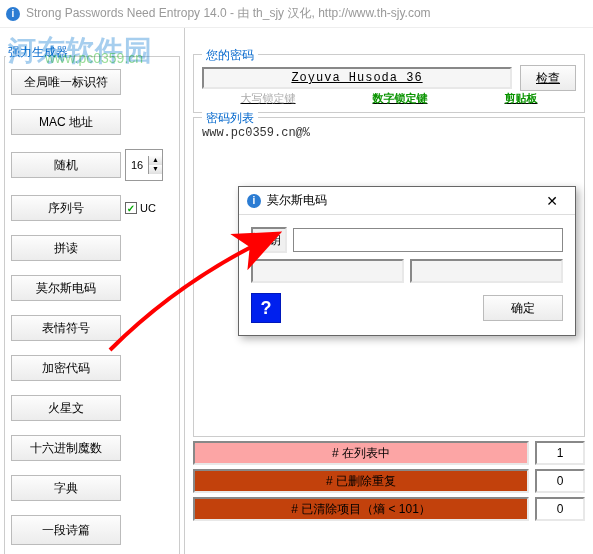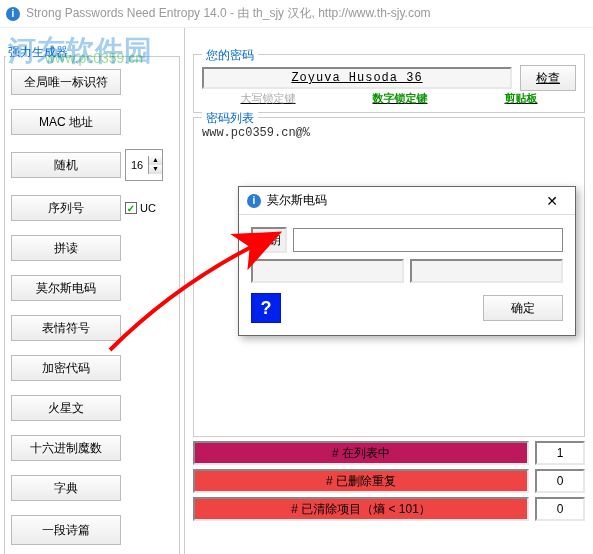--- a/index.html
+++ b/index.html
@@ -36,22 +36,22 @@
 .mini-item.caps { color: #aaa; }
 .mini-item.num { color: #0a9400; font-weight: bold; }
 .mini-item.clip { color: #0a9400; font-weight: bold; }
 
 .mid-group { margin: 4px 8px; border: 1px solid #ccc; padding: 8px; position: relative; height: 320px; }
 .list-text { font-family: "Courier New", monospace; font-size: 12px; color: #333; }
 
 .bottom-rows { margin: 4px 8px; }
 .stat-row { display: flex; gap: 6px; margin-bottom: 4px; }
 .stat-label { flex: 1; height: 24px; border-top: 2px solid #888; border-left: 2px solid #888; border-right: 2px solid #e8e8e8; border-bottom: 2px solid #e8e8e8; display: flex; align-items: center; justify-content: center; font-size: 12px; }
-.stat-label.blue { background: #be185d; }
-.stat-label.grey { background: #ef4444; }
+.stat-label.blue { background: #fca5a5; }
+.stat-label.grey { background: #c2410c; }
 .stat-val { width: 50px; height: 24px; border-top: 2px solid #888; border-left: 2px solid #888; border-right: 2px solid #e8e8e8; border-bottom: 2px solid #e8e8e8; background: #fff; display: flex; align-items: center; justify-content: center; font-size: 12px; }
 
 .dialog { position: absolute; top: 186px; left: 238px; width: 338px; background: #fff; border: 1px solid #666; box-shadow: 3px 3px 8px rgba(0,0,0,0.3); z-index: 20; }
 .dlg-title { height: 28px; display: flex; align-items: center; padding: 0 8px; border-bottom: 1px solid #ddd; font-size: 12px; }
 .dlg-icon { width: 14px; height: 14px; background: #2b7cd3; border-radius: 50%; margin-right: 6px; display: flex; align-items: center; justify-content: center; color: #fff; font-size: 10px; font-weight: bold; }
 .dlg-close { margin-left: auto; width: 30px; height: 20px; display: flex; align-items: center; justify-content: center; font-size: 14px; cursor: pointer; }
 .dlg-body { padding: 12px; }
 .dlg-row { display: flex; align-items: center; gap: 6px; margin-bottom: 6px; }
 .dlg-lbl { width: 36px; height: 26px; border-top: 2px solid #888; border-left: 2px solid #888; border-right: 2px solid #e8e8e8; border-bottom: 2px solid #e8e8e8; background: #f0f0f0; display: flex; align-items: center; justify-content: center; font-size: 12px; }
 .dlg-input { flex: 1; height: 24px; border: 1px solid #888; padding: 0 6px; font-size: 12px; }

